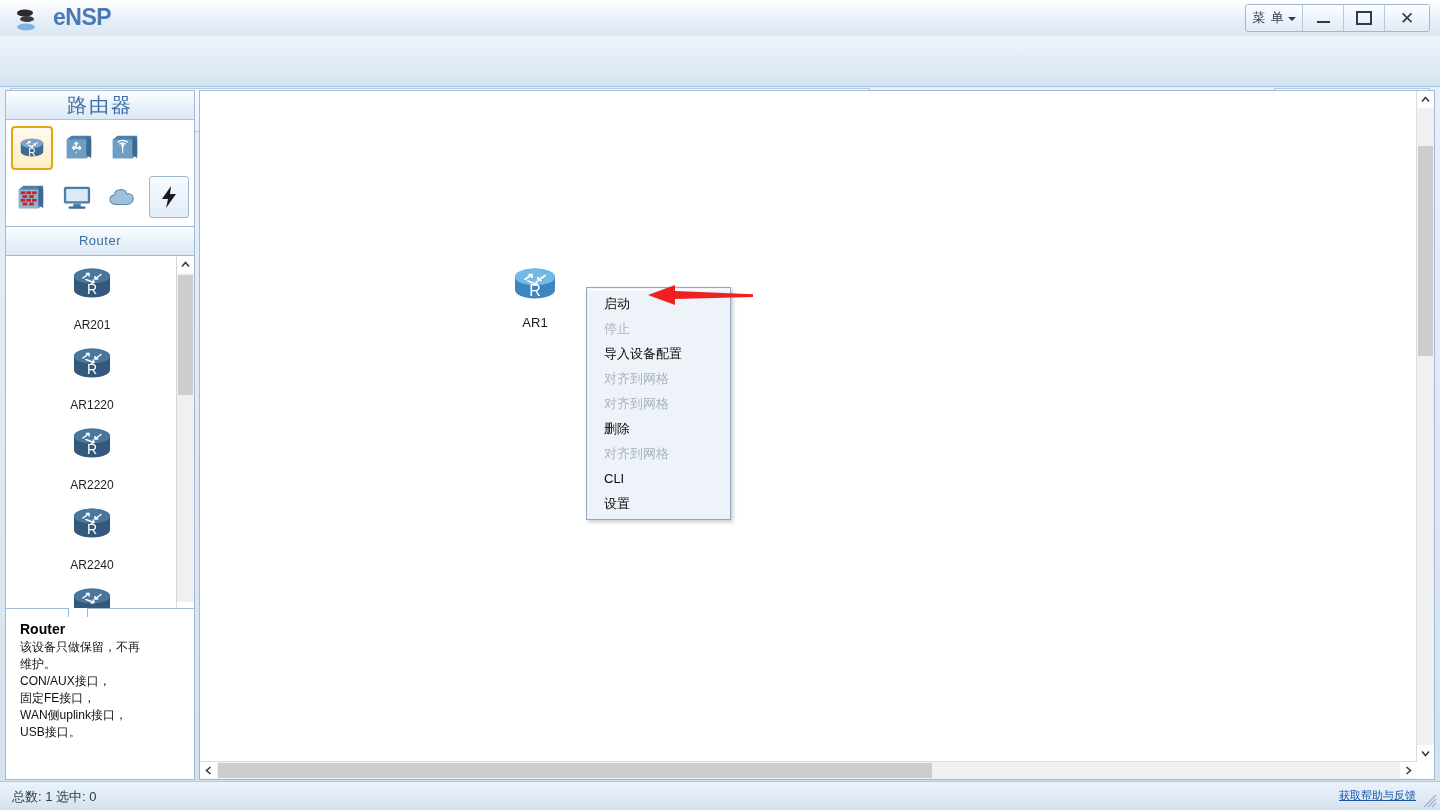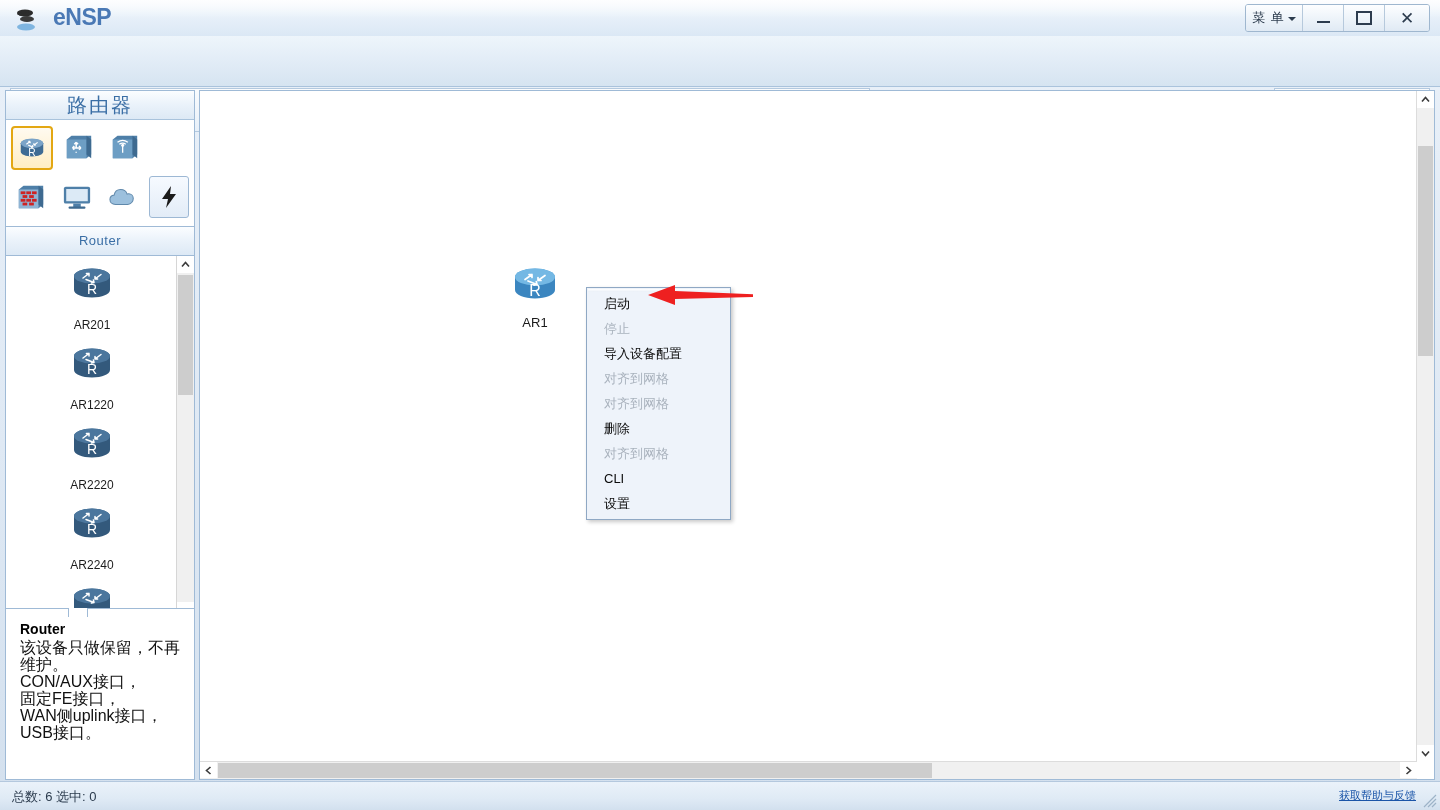--- a/index.html
+++ b/index.html
@@ -168,21 +168,21 @@
   .desc-panel {
     position: absolute; left: 5px; top: 608px; width: 190px; height: 172px;
     border: 1px solid #9fbad6; background: #fff; box-sizing: border-box;
   }
   .desc-panel .notch {
     position: absolute; left: 62px; top: -1px; width: 18px; height: 9px;
     background: #fff;
     border-left: 1px solid #9fbad6; border-right: 1px solid #9fbad6;
   }
   .desc-title { font-size: 14px; font-weight: bold; color: #000; margin: 12px 0 2px 14px; }
-  .desc-body { margin: 0 8px 0 14px; font-size: 16px; color: #111; line-height: 17px; }
+  .desc-body { margin: 0 8px 0 14px; font-size: 12px; color: #111; line-height: 17px; }
 
   
   .canvas-area {
     position: absolute; left: 199px; top: 90px; width: 1236px; height: 690px;
     border: 1px solid #9fbad6; background: #fff; box-sizing: border-box;
   }
   .canvas-inner {
     position: absolute; left: 0; top: 0; right: 17px; bottom: 17px;
     background: #fff; overflow: hidden;
   }
@@ -769,21 +769,21 @@
       <div class="thumb" style="left:18px;width:714px;"></div>
       <div class="sb-arrow" style="position:absolute;right:0;top:0;width:17px;height:16px;">
         <svg width="7" height="9" viewBox="0 0 7 9">
             <path d="M1.5 1L5.5 4.5 1.5 8" stroke="#3b3b3b" stroke-width="1.6" fill="none"></path>
           </svg>
       </div>
     </div>
   </div>
 
   <div class="statusbar">
-    <div class="status-text">总数: 6  选中: 0</div>
+    <div class="status-text">总数: 1  选中: 0</div>
     <div class="help-link">获取帮助与反馈</div>
     <div class="grip">
       <svg width="14" height="14" viewBox="0 0 14 14">
         <g stroke="#9db3c8" stroke-width="1.2">
           <path d="M13 5L5 13M13 9L9 13M13 1L1 13"></path>
         </g>
       </svg>
     </div>
   </div>
 

